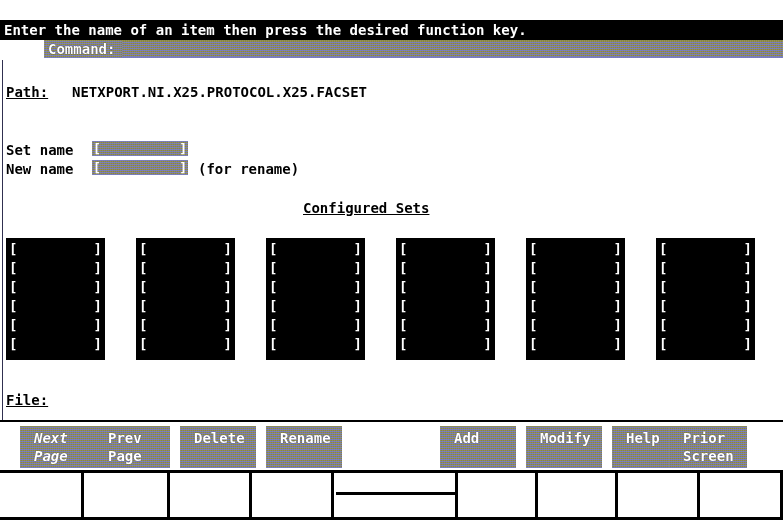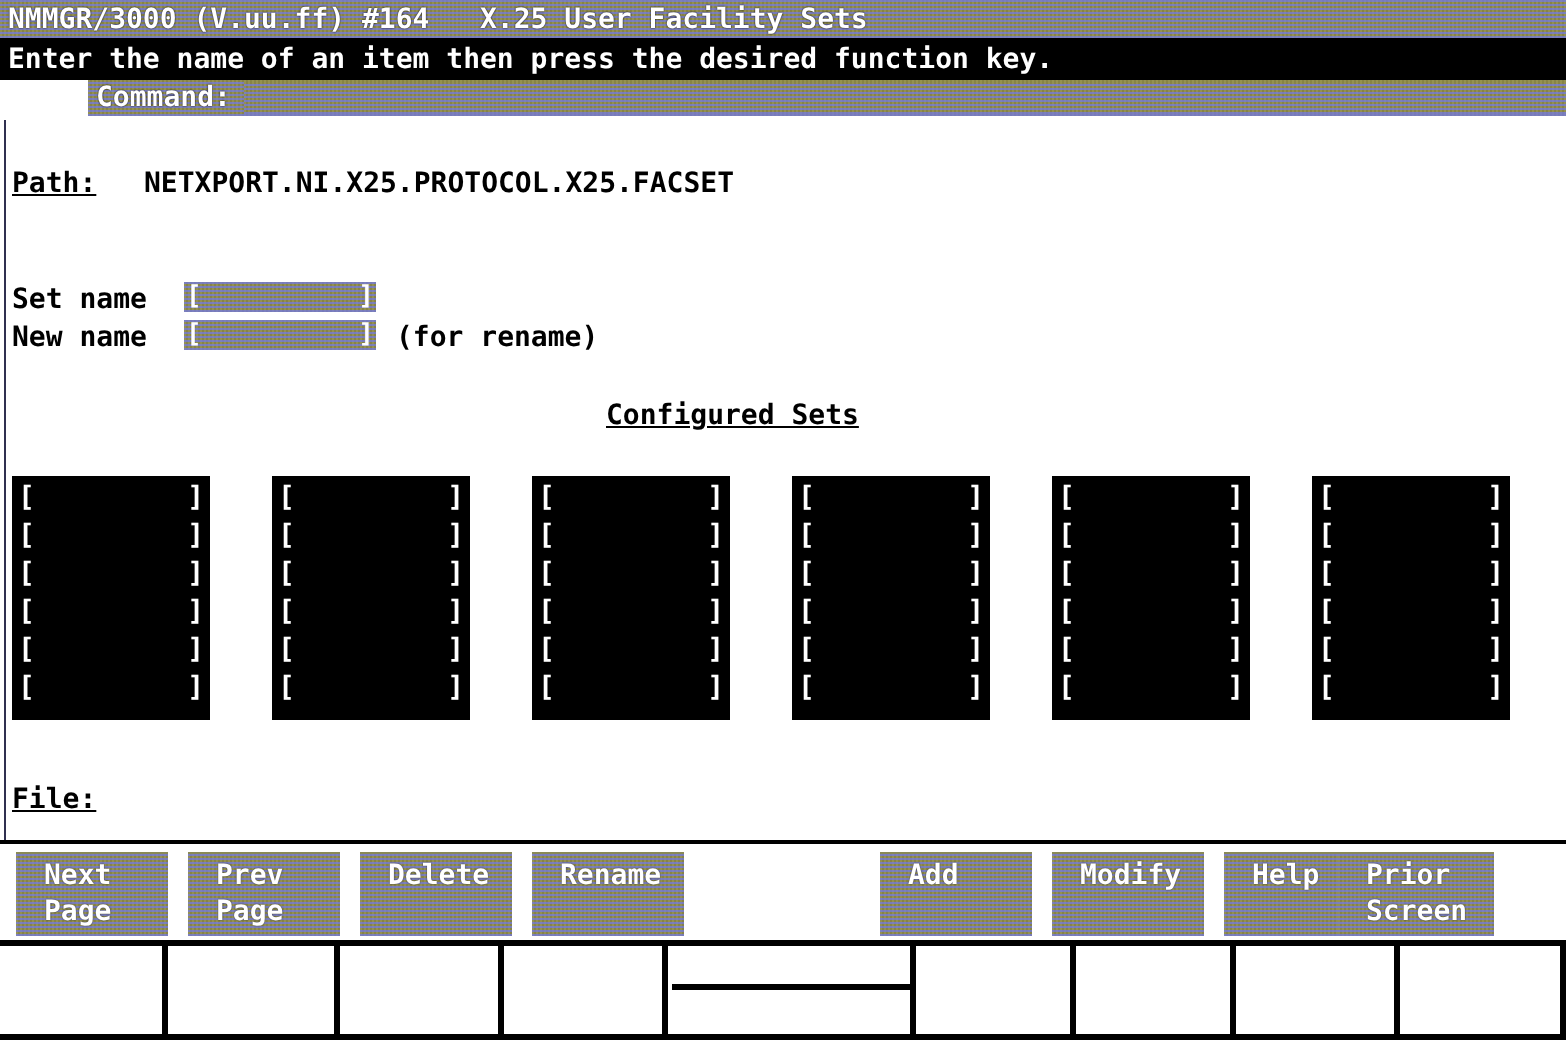--- a/index.html
+++ b/index.html
@@ -274,23 +274,20 @@
     left: 336px; top: 19px;
     width: 120px; height: 3px;
     background: #000000;
   }
 </style>
 </head>
 <body>
 
 <div id="screen">
 
-  <div id="title-bar" class="dither">
-    <div id="title-text">NMMGR/3000 (V.uu.ff) #164   X.25 User Facility Sets</div>
-  </div>
 
   <div id="message-line">
     <div id="message-text">Enter the name of an item then press the desired function key.</div>
   </div>
 
   <div id="command-line" class="dither">
     <div id="command-label">Command:</div>
     <div id="command-input" class="dither" title=""></div>
   </div>
   <div id="header-rule"></div>
@@ -508,21 +505,21 @@
           <span class="set-value"></span>
           <span class="br-r">]</span>
         </div>
       </div>
     </div>
 
   <div class="lbl underline" id="file-label">File:</div>
 
   <div id="fkey-rule-top"></div>
   <div id="fkey-bar">
-      <div class="fkey dither" style="left: 8px; width: 76px;">
+      <div class="fkey dither" style="left: 20px; width: 76px; font-style: italic;">
         <div class="fkey-label fkey-line1">Next</div>
         <div class="fkey-label fkey-line2">Page</div>
       </div>
       <div class="fkey dither" style="left: 94px; width: 76px;">
         <div class="fkey-label fkey-line1">Prev</div>
         <div class="fkey-label fkey-line2">Page</div>
       </div>
       <div class="fkey dither" style="left: 180px; width: 76px;">
         <div class="fkey-label fkey-line1">Delete</div>
       </div>

